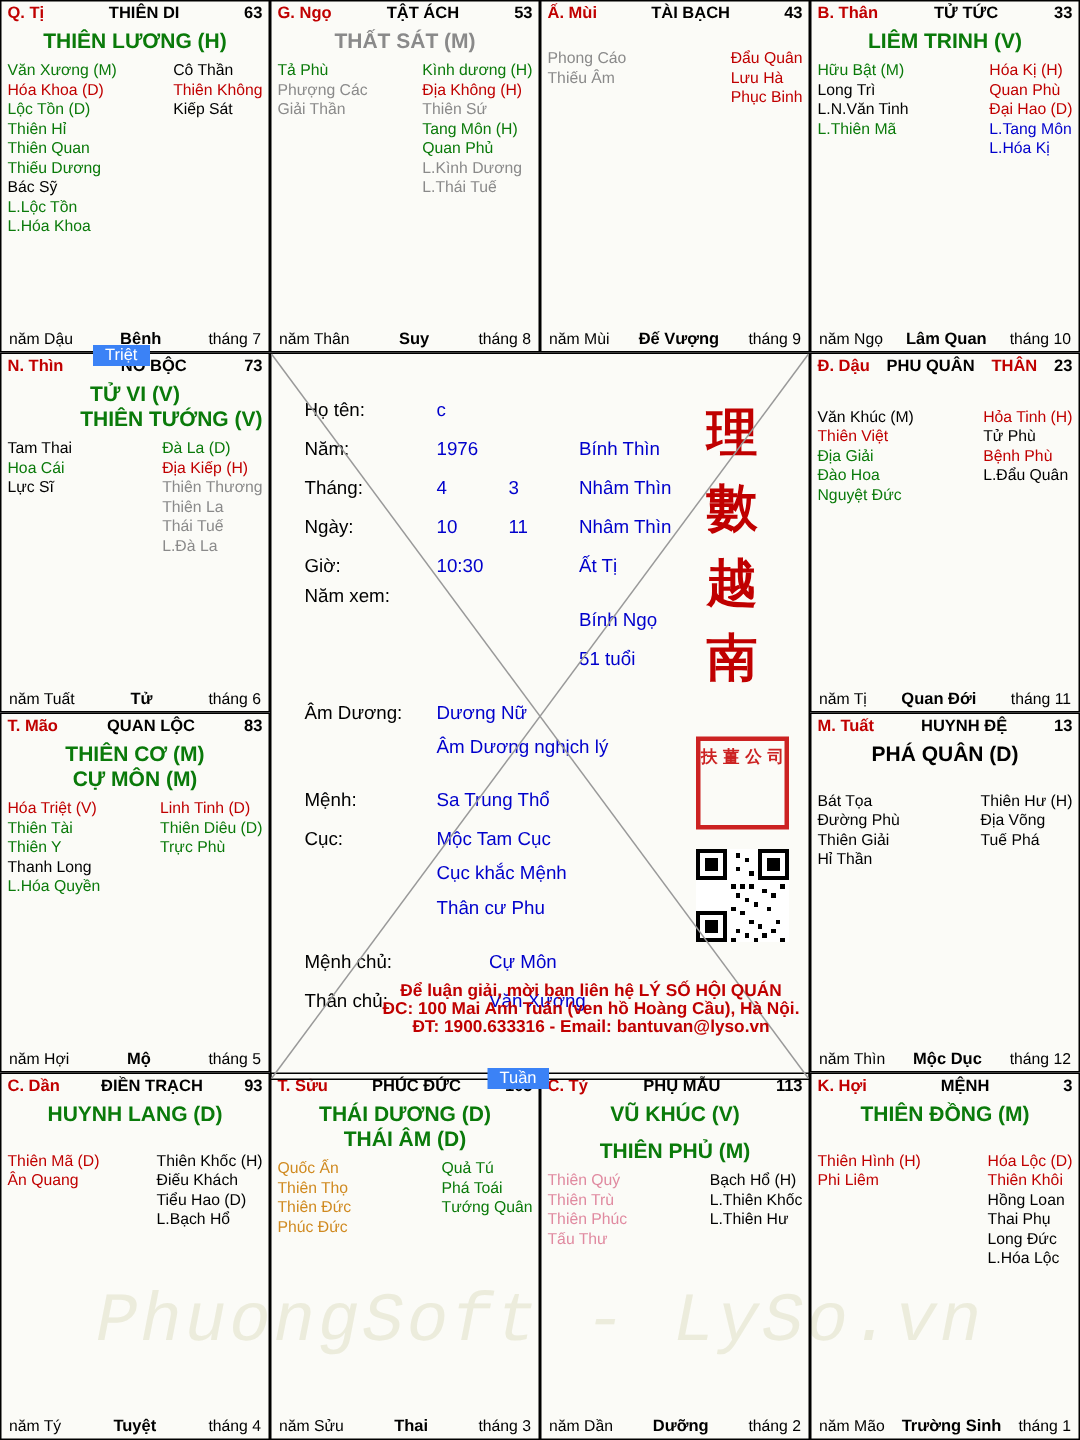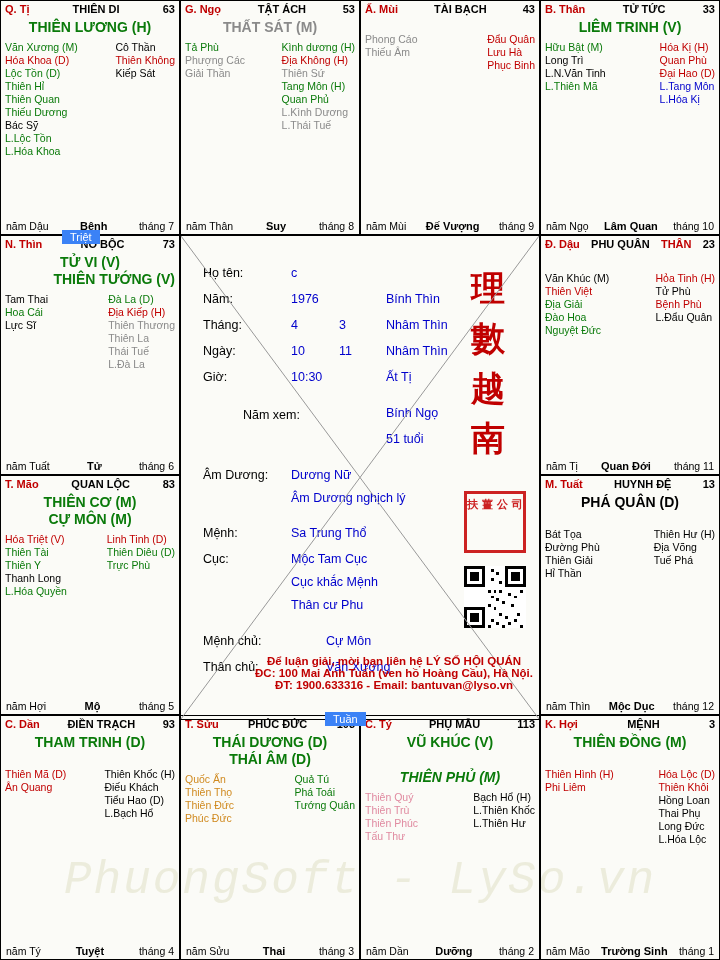--- a/index.html
+++ b/index.html
@@ -328,21 +328,21 @@
       <span>tháng 12</span>
     </div>
   </div>
 
   <div class="cell">
     <div class="hdr">
       <span class="chi">C. Dần</span>
       <span class="cung">ĐIỀN TRẠCH</span>
       <span class="num">93</span>
     </div>
-    <div class="mainstar green">THAM TRINH (D)</div>
+    <div class="mainstar green">HUYNH LANG (D)</div>
     <div class="starcols" style="margin-top:18px;">
       <div class="starcol">
         <span class="red">Thiên Mã (D)</span>
         <span class="red">Ân Quang</span>
       </div>
       <div class="starcol right">
         <span class="black">Thiên Khốc (H)</span>
         <span class="black">Điếu Khách</span>
         <span class="black">Tiểu Hao (D)</span>
         <span class="black">L.Bạch Hổ</span>
@@ -383,21 +383,21 @@
     </div>
   </div>
 
   <div class="cell">
     <div class="hdr">
       <span class="chi">C. Tý</span>
       <span class="cung">PHỤ MẪU</span>
       <span class="num">113</span>
     </div>
     <div class="mainstar green">VŨ KHÚC (V)</div>
-    <div class="mainstar green" style="margin-top:19px;font-style:italic;">THIÊN PHỦ (M)</div>
+    <div class="mainstar green" style="margin-top:9px;">THIÊN PHỦ (M)</div>
     <div class="starcols">
       <div class="starcol">
         <span class="pink">Thiên Quý</span>
         <span class="pink">Thiên Trù</span>
         <span class="pink">Thiên Phúc</span>
         <span class="pink">Tấu Thư</span>
       </div>
       <div class="starcol right">
         <span class="black">Bạch Hổ (H)</span>
         <span class="black">L.Thiên Khốc</span>
@@ -512,21 +512,21 @@
 
   <div class="info" style="left:22px; top:108px;"><span class="lbl">Ngày:</span></div>
   <div class="info" style="left:110px; top:108px;"><span class="val">10</span></div>
   <div class="info" style="left:158px; top:108px;"><span class="val">11</span></div>
   <div class="info" style="left:205px; top:108px;"><span class="val">Nhâm Thìn</span></div>
 
   <div class="info" style="left:22px; top:134px;"><span class="lbl">Giờ:</span></div>
   <div class="info" style="left:110px; top:134px;"><span class="val">10:30</span></div>
   <div class="info" style="left:205px; top:134px;"><span class="val">Ất Tị</span></div>
 
-  <div class="info" style="left:22px; top:172px;margin-left:40px;"><span class="lbl">Năm xem:</span></div>
+  <div class="info" style="left:22px; top:154px;"><span class="lbl">Năm xem:</span></div>
   <div class="info" style="left:205px; top:170px;"><span class="val">Bính Ngọ</span></div>
   <div class="info" style="left:205px; top:196px;"><span class="val">51 tuổi</span></div>
 
   <div class="info" style="left:22px; top:232px;"><span class="lbl">Âm Dương:</span></div>
   <div class="info" style="left:110px; top:232px;"><span class="val">Dương Nữ</span></div>
   <div class="info" style="left:110px; top:255px;"><span class="val">Âm Dương nghịch lý</span></div>
 
   <div class="info" style="left:22px; top:290px;"><span class="lbl">Mệnh:</span></div>
   <div class="info" style="left:110px; top:290px;"><span class="val">Sa Trung Thổ</span></div>
 

